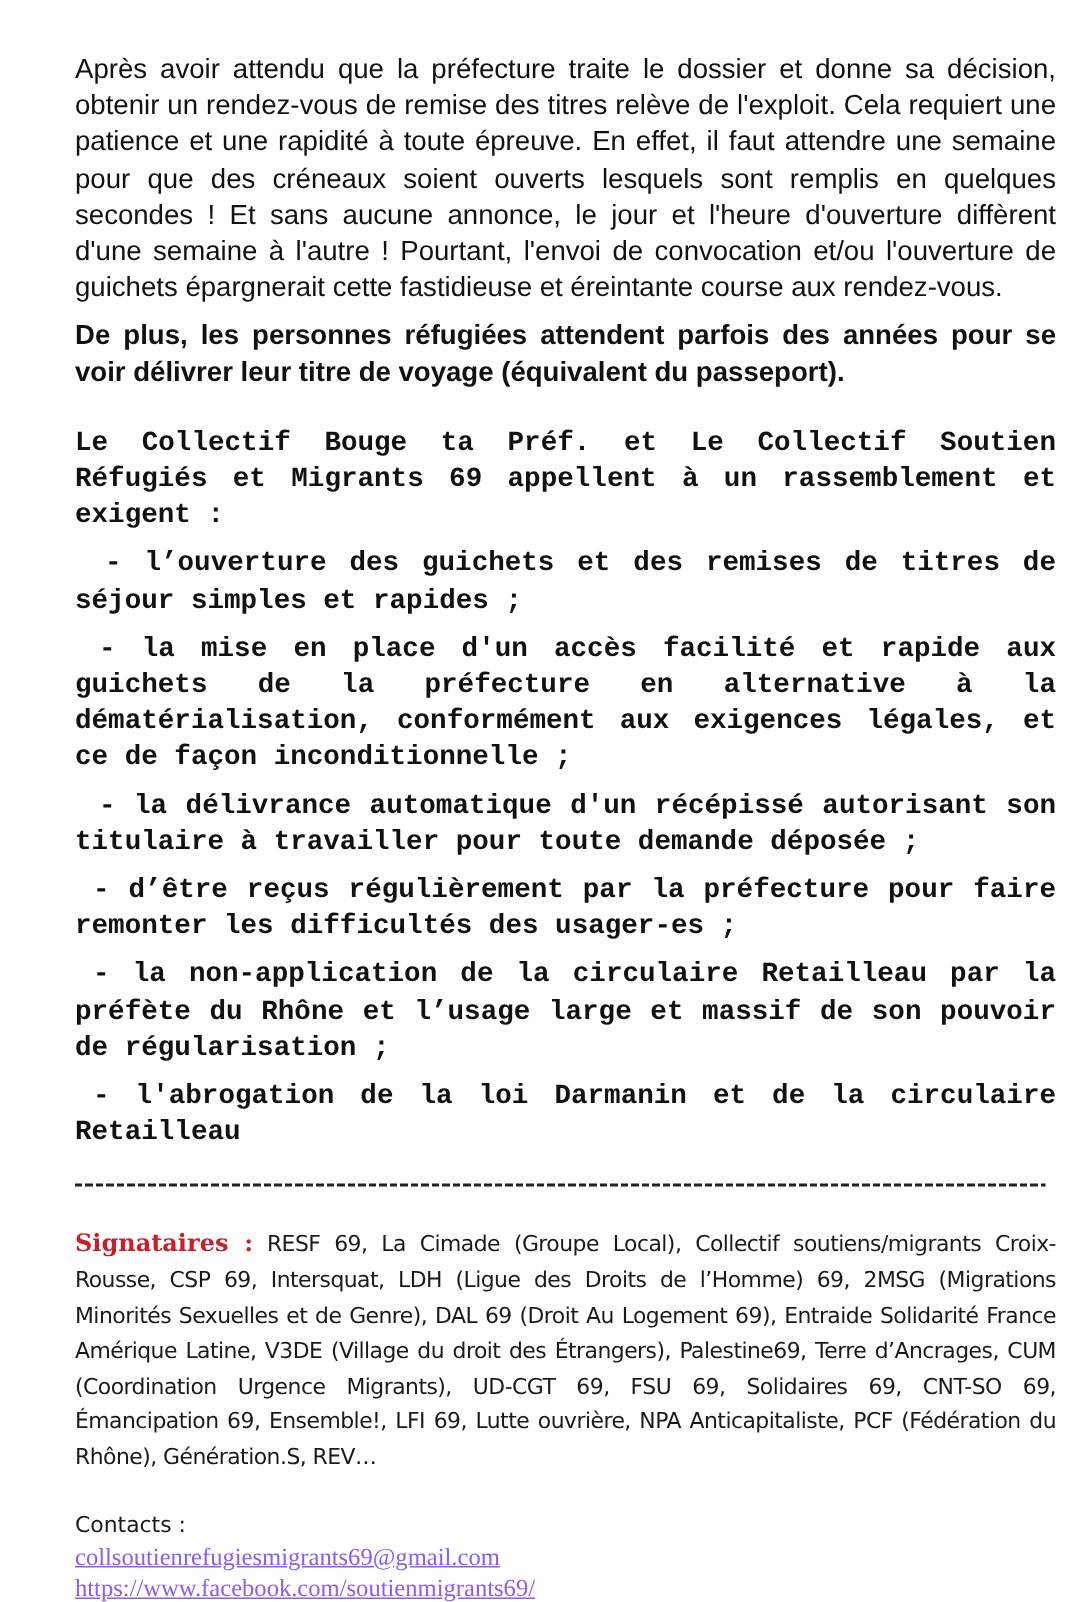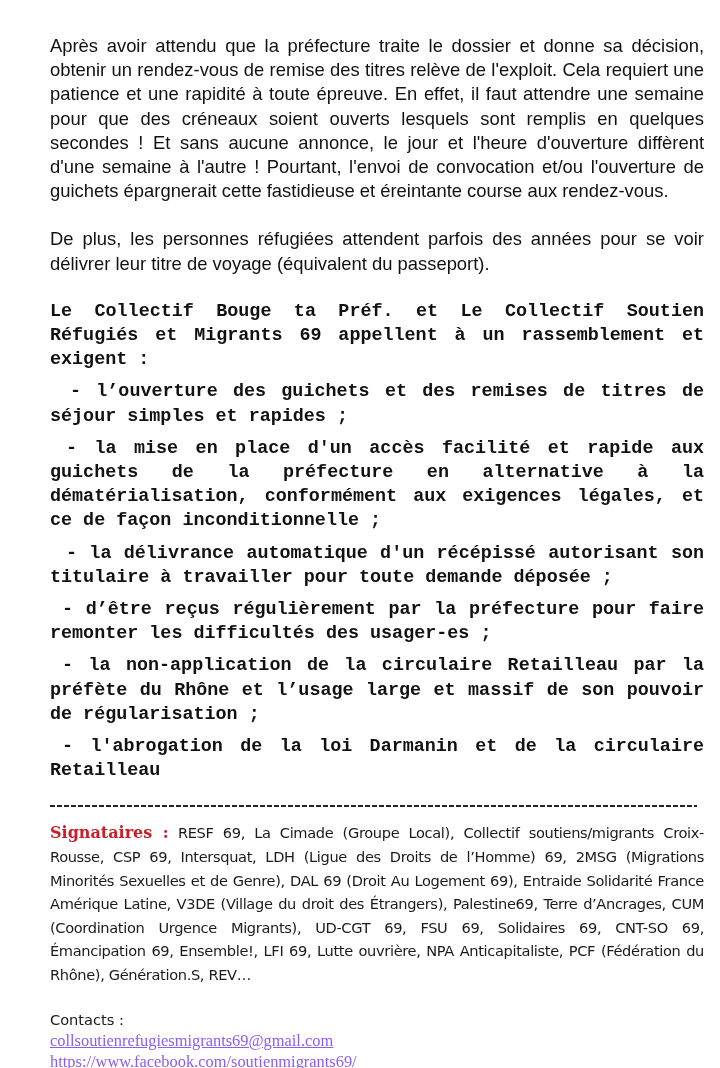--- a/index.html
+++ b/index.html
@@ -1,26 +1,26 @@
 <!DOCTYPE html>
 <html><head>
   <meta charset="utf-8">
   <style>
     html, body { margin: 0; padding: 0; background: #ffffff; }
     body { width: 720px; height: 1068px; overflow: hidden; position: relative; }
     .page { position: absolute; left: 50px; top: 34px; width: 654px; color: #111; }
     .p { font-family: "Liberation Sans", sans-serif; font-size: 18.4px; line-height: 24.2px; text-align: justify; margin: 0; }
-    .p + .p { margin-top: 24px; }
+    .p + .p { margin-top: 8px; font-weight: bold; }
     .b { font-family: Liberation Mono, monospace; font-weight: bold; font-size: 18.4px; line-height: 24.2px; text-align: justify; margin: 0; }
     .call { margin-top: 24px; }
     .demand { margin-top: 8px; text-indent: 20px; }
     .demand.i2 { text-indent: 16px; }
     .demand.i3 { text-indent: 12px; }
     .sep { margin-top: 22px; height: 2px; width: 647px; background-image: repeating-linear-gradient(to right, #222 0 5px, transparent 5px 7px); }
-    .sig { margin-top: 14px; font-family: "DejaVu Sans", sans-serif; font-size: 14.6px; line-height: 23.6px; text-align: justify; color: #1a1a1a; letter-spacing: -0.35px; }
+    .sig { margin-top: 26px; font-family: "DejaVu Sans", sans-serif; font-size: 14.6px; line-height: 23.6px; text-align: justify; color: #1a1a1a; letter-spacing: -0.35px; }
     .sig .lbl { font-family: "DejaVu Serif", serif; font-weight: bold; color: #c8202a; font-size: 16px; letter-spacing: 0; }
     .contacts { margin-top: 22px; font-family: "DejaVu Sans", sans-serif; font-size: 14.6px; line-height: 21px; color: #1a1a1a; }
     .link { display: block; font-family: "Liberation Serif", serif; font-size: 16.4px; line-height: 21px; color: #8b5cf6; text-decoration: underline; }
     .link.gap { margin-top: 9px; }
   </style>
 </head>
 <body>
 
 <div class="page">
   <p class="p">Après avoir attendu que la préfecture traite le dossier et donne sa décision, obtenir un rendez-vous de remise des titres relève de l'exploit. Cela requiert une patience et une rapidité à toute épreuve. En effet, il faut attendre une semaine pour que des créneaux soient ouverts lesquels sont remplis en quelques secondes ! Et sans aucune annonce, le jour et l'heure d'ouverture diffèrent d'une semaine à l'autre ! Pourtant, l'envoi de convocation et/ou l'ouverture de guichets épargnerait cette fastidieuse et éreintante course aux rendez-vous.</p>

